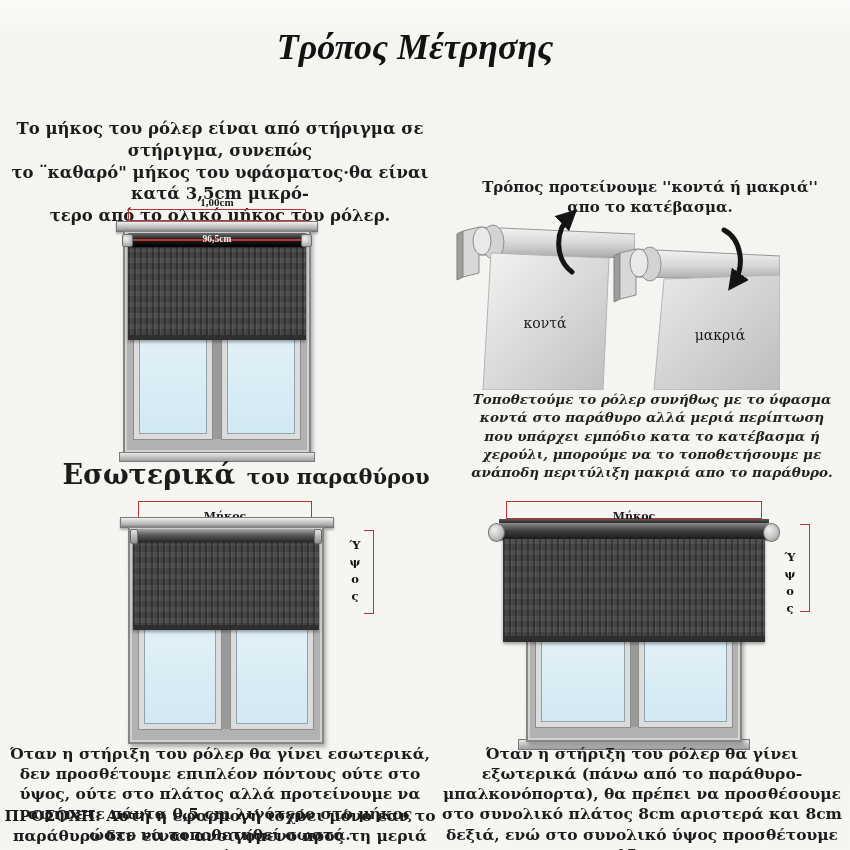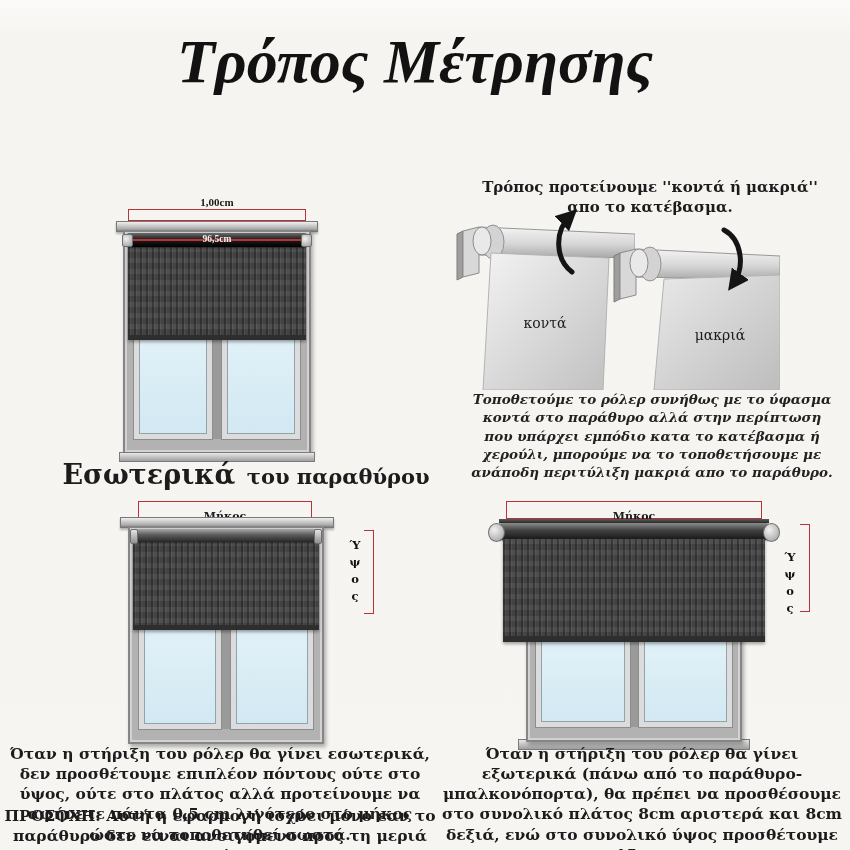--- a/index.html
+++ b/index.html
@@ -8,21 +8,21 @@
     position:relative;width:850px;height:850px;margin:0 auto;
     background:linear-gradient(180deg,#fbfaf8 0,#f6f4f1 40px,#f7f5f2 100%);
     overflow:hidden;
     font-family:"DejaVu Serif","Liberation Serif",serif;
     color:#1c1c1c;
   }
   
   .page-title{
     position:absolute;top:26px;left:90px;width:650px;text-align:center;
     font-family:"Liberation Serif","DejaVu Serif",serif;
-    font-size:62px;font-weight:bold;font-style:italic;letter-spacing:0px;color:#121212;
+    font-size:36px;font-weight:bold;font-style:italic;letter-spacing:0px;color:#121212;
   }
   .para{font-weight:bold;text-align:center;}
   .intro{position:absolute;top:118px;left:6px;width:428px;font-size:16.5px;line-height:1.32;}
   .wrap-heading{position:absolute;top:177px;left:474px;width:352px;font-size:15px;line-height:1.35;font-weight:bold;text-align:center;}
   .wrap-note{position:absolute;top:390px;left:470px;width:364px;font-size:13.5px;line-height:1.36;font-style:italic;font-weight:bold;text-align:center;color:#222;}
   .section-heading{position:absolute;top:459px;text-align:center;font-weight:bold;}
   .section-heading .big{font-size:27px;}
   .section-heading .small{font-size:21px;font-weight:bold;}
   .note-left{position:absolute;top:744px;left:4px;width:432px;font-size:15.5px;line-height:1.3;}
   .warn-left{position:absolute;top:806px;left:4px;width:432px;font-size:15.5px;line-height:1.3;}
@@ -57,20 +57,25 @@
   .ht-bracket{position:absolute;width:9px;border:1px solid #b63434;border-left:none;}
   .rail{position:absolute;background:linear-gradient(180deg,#5a5a5a,#2c2c2c);}
 </style>
 </head>
 <body>
 
 <div id="stage">
 
   <div class="page-title">Τρόπος Μέτρησης</div>
 
+  <div class="para intro">
+    <span style="display:block">Το μήκος του ρόλερ είναι από στήριγμα σε στήριγμα, συνεπώς</span>
+    <span style="display:block">το ¨καθαρό" μήκος του υφάσματος·θα είναι κατά 3,5cm μικρό-</span>
+    <span style="display:block">τερο από το ολικό μήκος του ρόλερ.</span>
+  </div>
 
   <div class="win" style="left:116px;top:196px;width:202px;height:268px;font-family:Liberation Serif, serif;">
     <div class="dim-label" style="position:absolute;top:0;left:0;right:0;">1,00cm</div>
     <div class="len-bracket" style="top:13px;left:12px;right:12px;height:10px;"></div>
     <div class="ledge" style="top:25px;left:0;right:0;"></div>
     <div class="frame" style="top:34px;left:7px;right:7px;bottom:10px;">
       <div class="panes">
         <div class="pane"></div>
         <div class="pane"></div>
       </div>
@@ -133,21 +138,21 @@
     <polygon points="2,34 8,31 8,77 2,80" fill="#9e9e9e" stroke="#7d7d7d"></polygon>
     <polygon points="8,31 24,27 24,73 8,77" fill="#d8d8d8" stroke="#8c8c8c"></polygon>
     <polygon points="24,27 168,34 168,58 24,55" fill="url(#tg2)" stroke="#979797"></polygon>
     <ellipse cx="38" cy="42" rx="11" ry="17" fill="#d3d3d3" stroke="#919191"></ellipse>
     <ellipse cx="27" cy="41" rx="9" ry="14" fill="#e9e9e9" stroke="#8c8c8c"></ellipse>
     <polygon points="52,57 168,53 168,168 42,168" fill="url(#fg2)" stroke="#b3b3b3"></polygon>
     <path d="M112,8 C129,17 134,44 121,62" fill="none" stroke="#141414" stroke-width="5" stroke-linecap="round" marker-end="url(#ah2)"></path>
     <text x="108" y="118" text-anchor="middle" font-size="14" fill="#1c1c1c" font-family="DejaVu Serif, serif">μακριά</text>
   </svg>
 
-  <div class="wrap-note">Τοποθετούμε το ρόλερ συνήθως με το ύφασμα κοντά στο παράθυρο αλλά στην περίπτωση που υπάρχει εμπόδιο κατα το κατέβασμα ή χερούλι, μπορούμε να το τοποθετήσουμε με ανάποδη περιτύλιξη μακριά απο το παράθυρο.</div>
+  <div class="wrap-note">Τοποθετούμε το ρόλερ συνήθως με το ύφασμα κοντά στο παράθυρο αλλά μεριά περίπτωση που υπάρχει εμπόδιο κατα το κατέβασμα ή χερούλι, μπορούμε να το τοποθετήσουμε με ανάποδη περιτύλιξη μακριά απο το παράθυρο.</div>
 
   <div class="section-heading" style="left:36px;width:420px;">
     <span class="big">Εσωτερικά</span>
     <span class="small" style="margin-left:6px">του παραθύρου</span>
   </div>
 
   <div class="win" style="left:118px;top:498px;width:222px;height:252px;">
     <div class="len-bracket open" style="top:3px;left:20px;right:28px;height:15px;">
       <div class="dim-label">Μήκος</div>
     </div>

